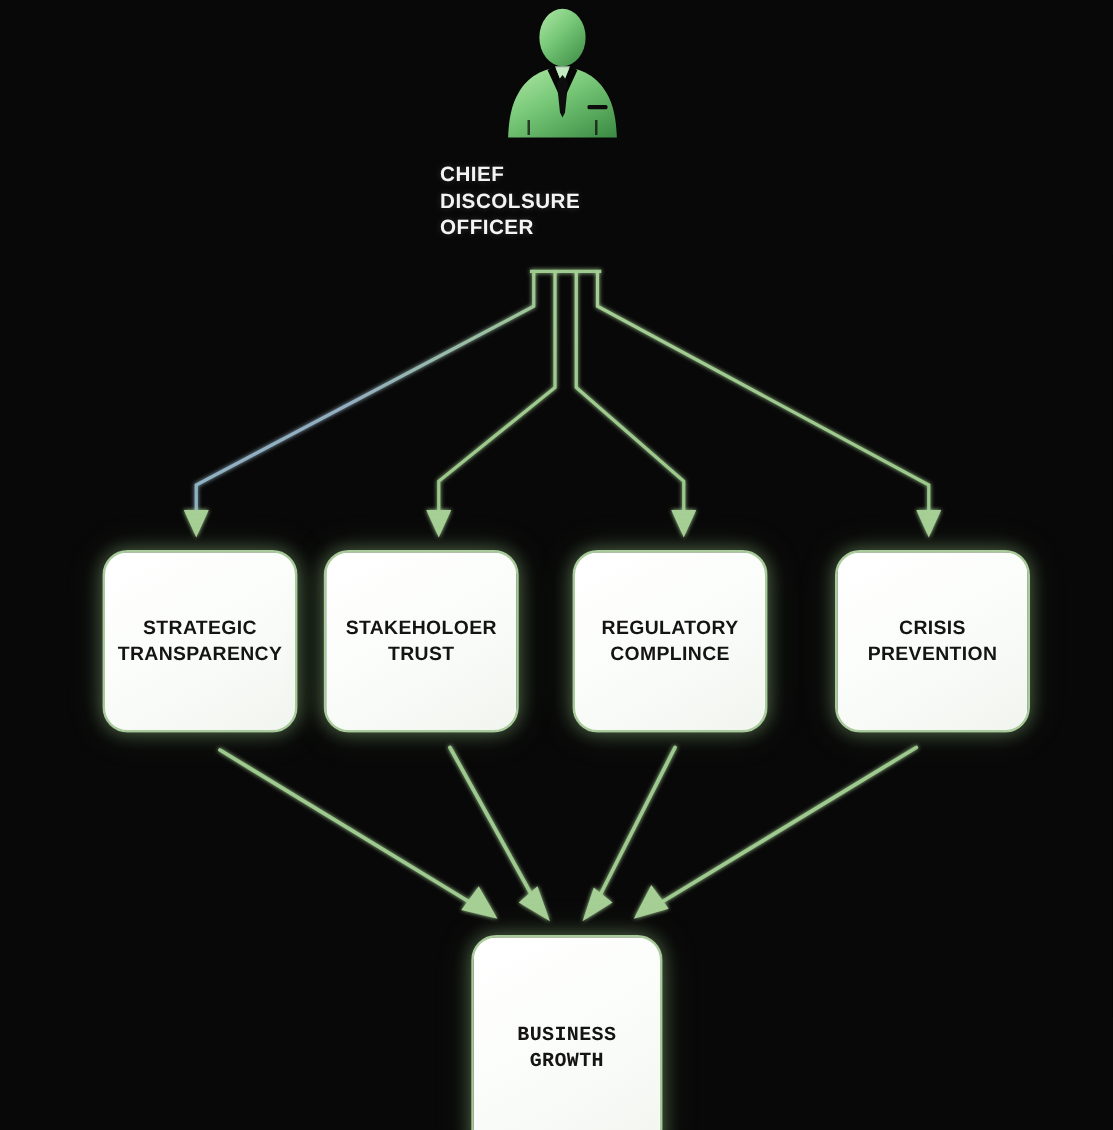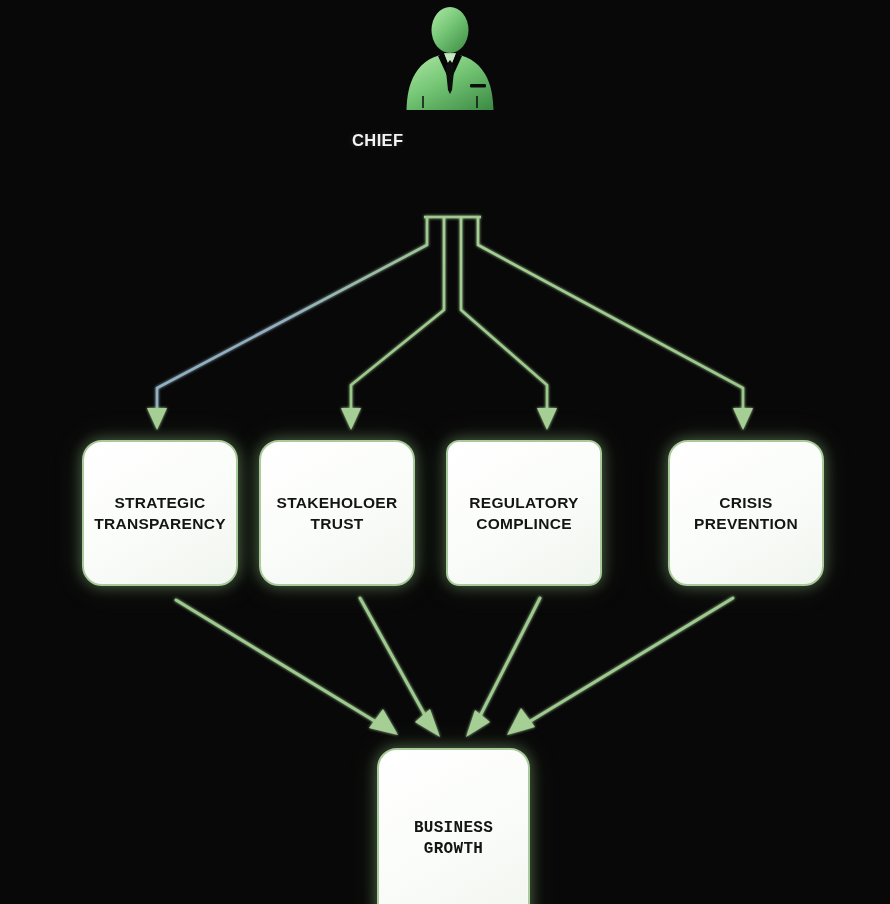--- a/index.html
+++ b/index.html
@@ -69,21 +69,21 @@
     font-weight: bold;
     line-height: 21px;
     letter-spacing: 0.3px;
     text-align: center;
     white-space: pre-line;
   }
 
   .lvl1 { width: 156px; height: 146px; top: 440px; }
   .b0 { left: 82px;  }
   .b1 { left: 259px; }
-  .b2 { left: 446px; border-radius: 13px; }
+  .b2 { left: 458px; }
   .b3 { left: 668px; }
 
   .goal {
     left: 377px;
     top: 748px;
     width: 153px;
     height: 182px;
     font-family: Liberation Mono, monospace;
   }
   .goal .node-text { font-size: 16px; }
@@ -173,20 +173,22 @@
 
       <path d="M 50 56 L 45.5 62 L 48 86 L 50 90 L 52 86 L 54.5 62 Z" fill="#0d0d0d"></path>
 
       <rect x="70" y="80" width="16" height="3.4" rx="1.2" fill="#0d0d0d"></rect>
 
       <path d="M 23 104 L 23 92" stroke="#0d0d0d" stroke-width="2" fill="none" opacity="0.75"></path>
       <path d="M 77 104 L 77 92" stroke="#0d0d0d" stroke-width="2" fill="none" opacity="0.75"></path>
     </svg>
     <div class="root-label">
       <span class="ln">CHIEF</span>
+      <span class="ln">DISCOLSURE</span>
+      <span class="ln">OFFICER</span>
     </div>
   </div>
 
   <div class="node-box lvl1 b0">
     <span class="node-text">STRATEGIC
 TRANSPARENCY</span>
   </div>
 
   <div class="node-box lvl1 b1">
     <span class="node-text">STAKEHOLOER

